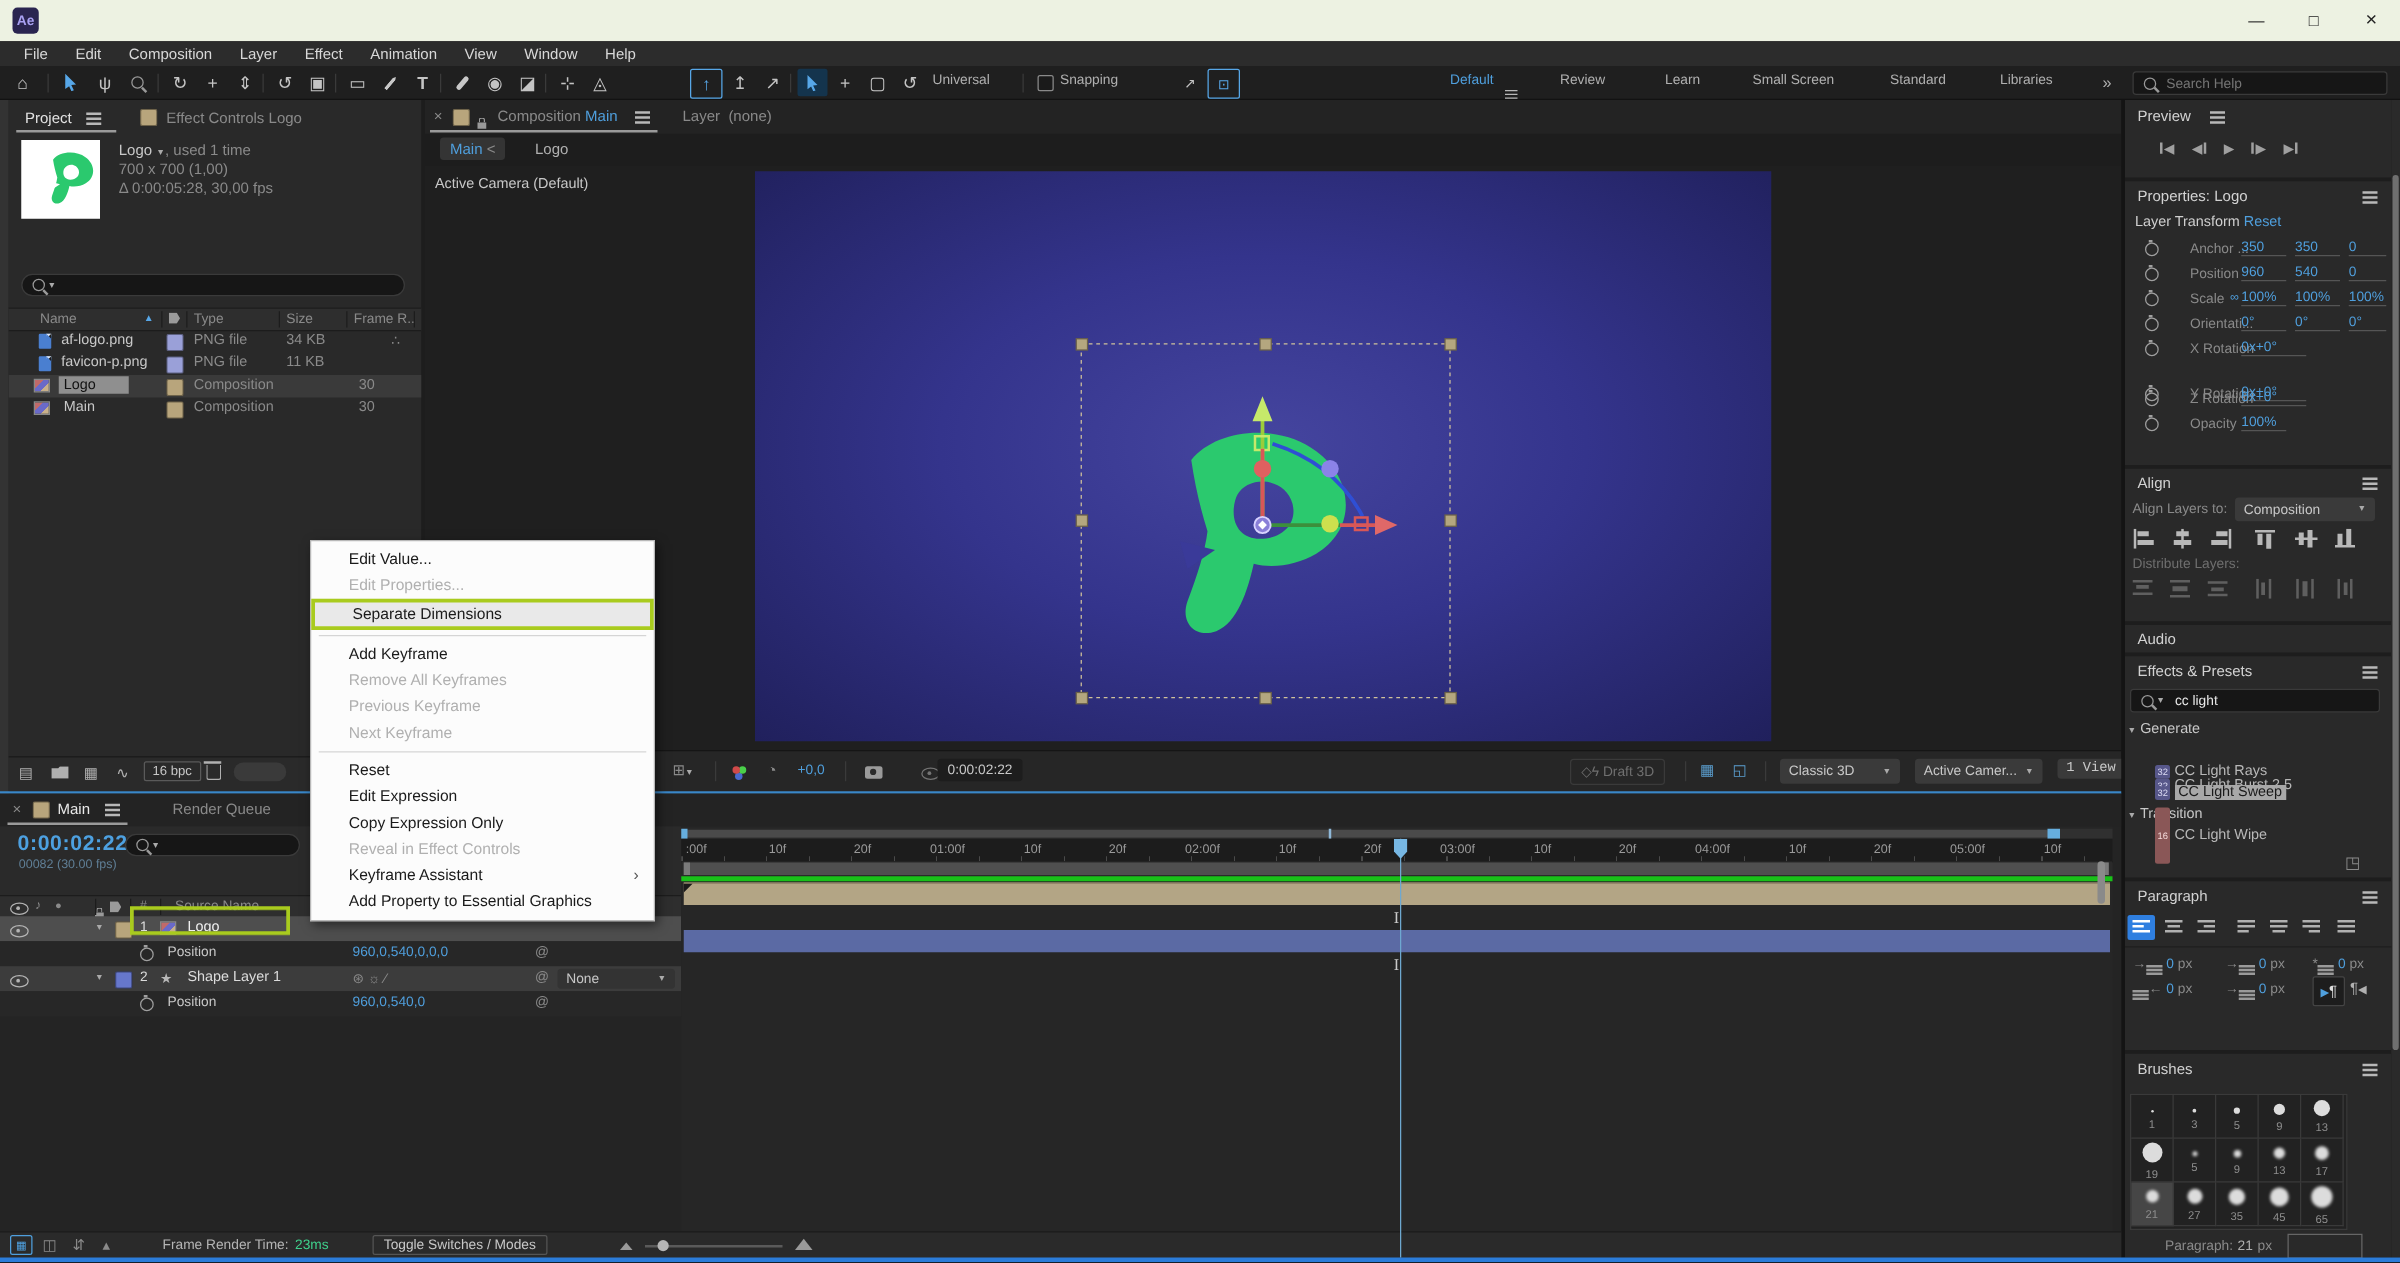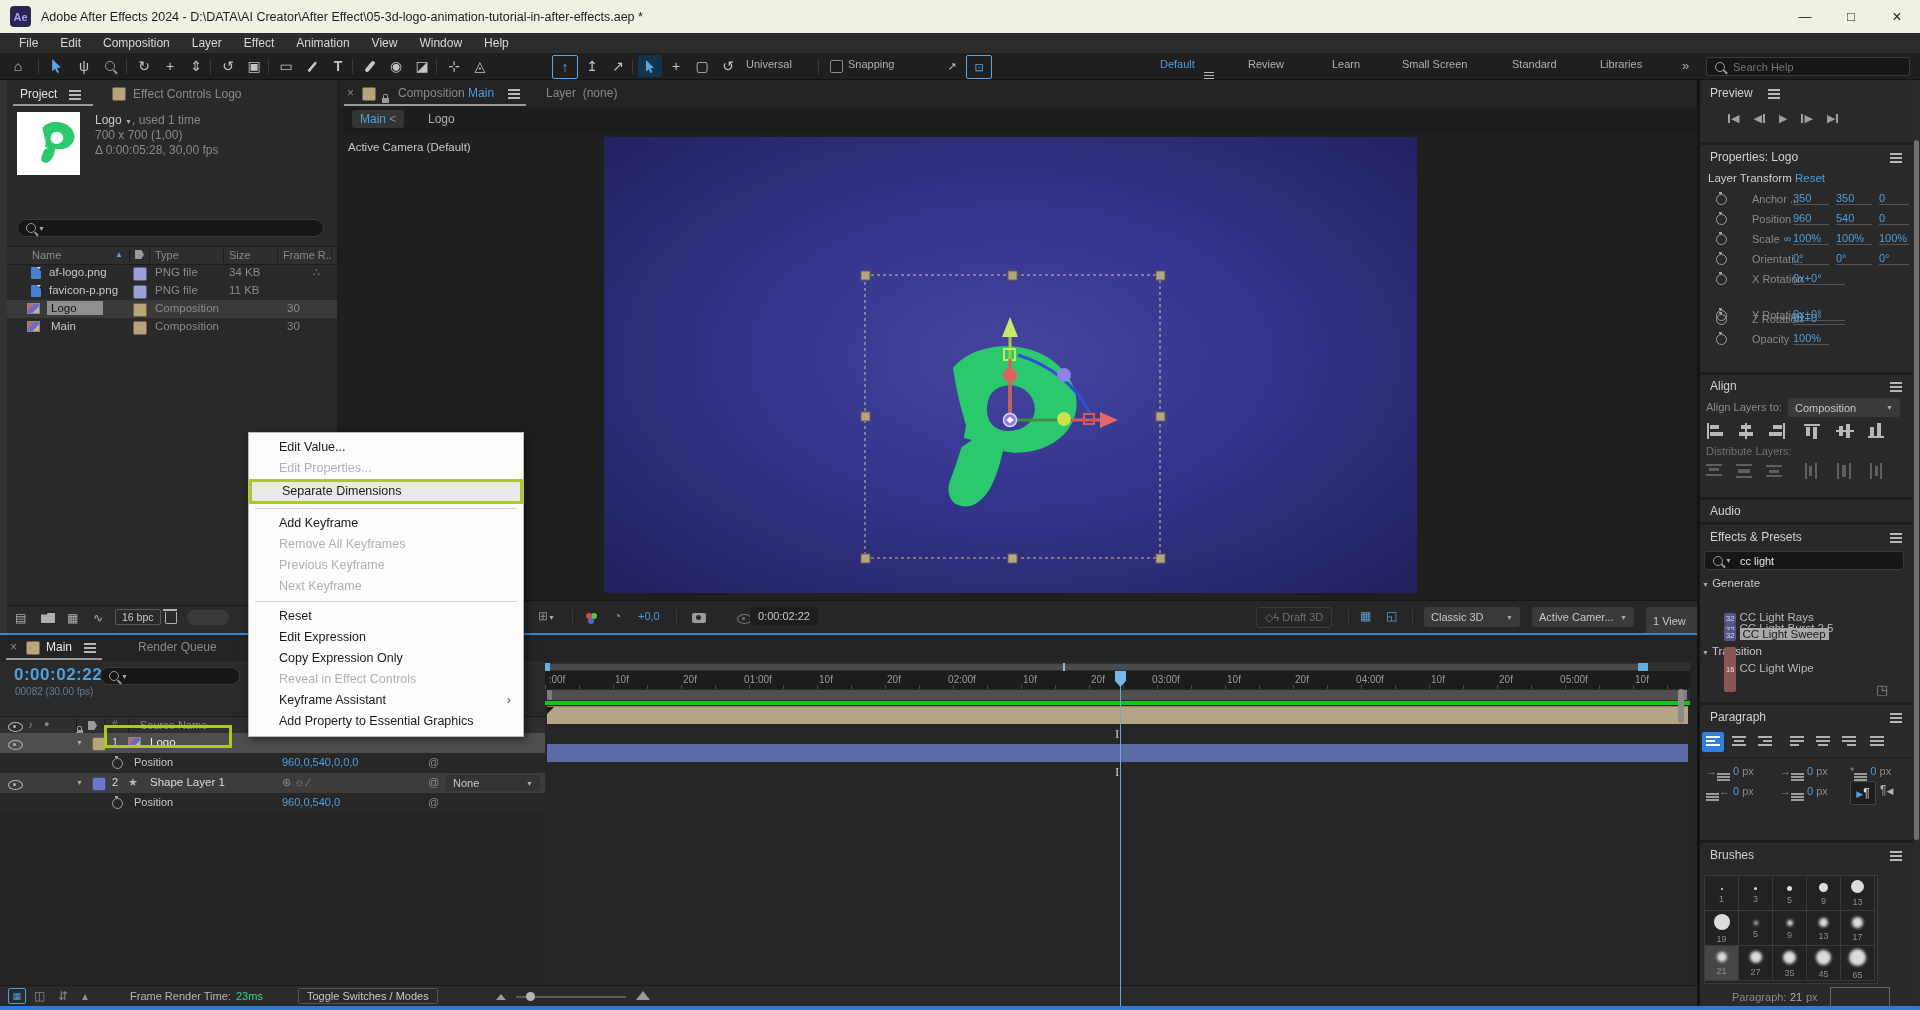--- a/index.html
+++ b/index.html
@@ -76,21 +76,20 @@
   .cam::after{content:"";position:absolute;left:4px;top:2px;width:5px;height:5px;border-radius:50%;background:#2a2a2a;}
   .chdots{display:inline-block;width:6px;height:6px;border-radius:50%;background:#d04a4a;box-shadow:5px 0 0 #4ad04a,2px 5px 0 #4a6ad0;}
 </style>
 </head>
 <body>
 
 <div id="app">
 
   <div class="abs titlebar">
     <div class="ae-badge">Ae</div>
-    <div class="win-title">Adobe After Effects 2024 - D:\DATA\AI Creator\After Effect\05-3d-logo-animation-tutorial-in-after-effects.aep *</div>
     <div class="winbtns">
       <div class="winbtn">—</div>
       <div class="winbtn">□</div>
       <div class="winbtn" style="font-size:16px;">×</div>
     </div>
   </div>
 
   <div class="abs menubar">
     <span class="menuitem">File</span>
     <span class="menuitem">Edit</span>
@@ -330,21 +329,21 @@
       <span class="abs" style="left:1046px;top:8px;color:#5b9fd0;">◱</span>
       <span class="vline" style="left:1072px;top:8px;height:16px;background:#3a3a3a;"></span>
       <span class="dropbox" style="left:1084px;top:6px;width:96px;height:20px;">
           <span>Classic 3D</span>
           <span class="caret">▼</span>
         </span>
       <span class="dropbox" style="left:1192px;top:6px;width:102px;height:20px;">
           <span>Active Camer...</span>
           <span class="caret">▼</span>
         </span>
-      <span class="dropbox" style="left:1306px;top:6px;width:78px;height:28px;max-width:78px;">
+      <span class="dropbox" style="left:1306px;top:6px;width:78px;height:16px;max-width:78px;font-family:Liberation Mono, monospace;">
           <span>1 View</span>
           <span class="caret">▼</span>
         </span>
     </div>
   </div>
 
   <div class="abs" style="left:1697px;top:80px;width:3px;height:926px;background:#141414;"></div>
   <div class="abs" style="left:1913px;top:80px;width:7px;height:926px;background:#2a2a2a;">
     <div class="abs" style="left:1px;top:60px;width:5px;height:700px;background:#6f6f6f;border-radius:3px;"></div>
   </div>

